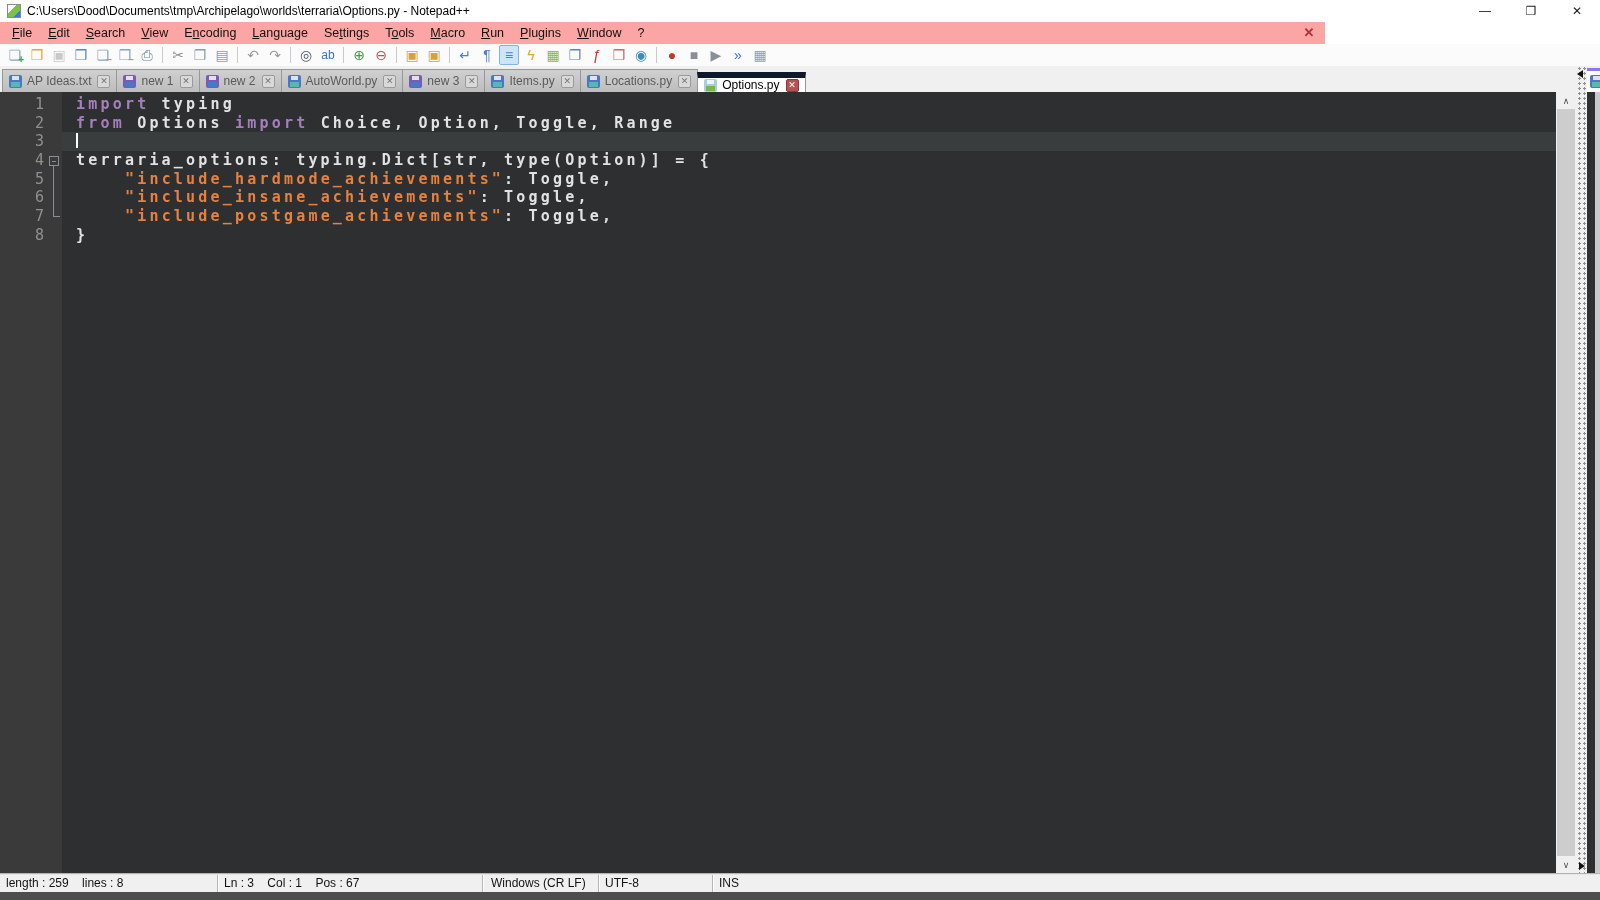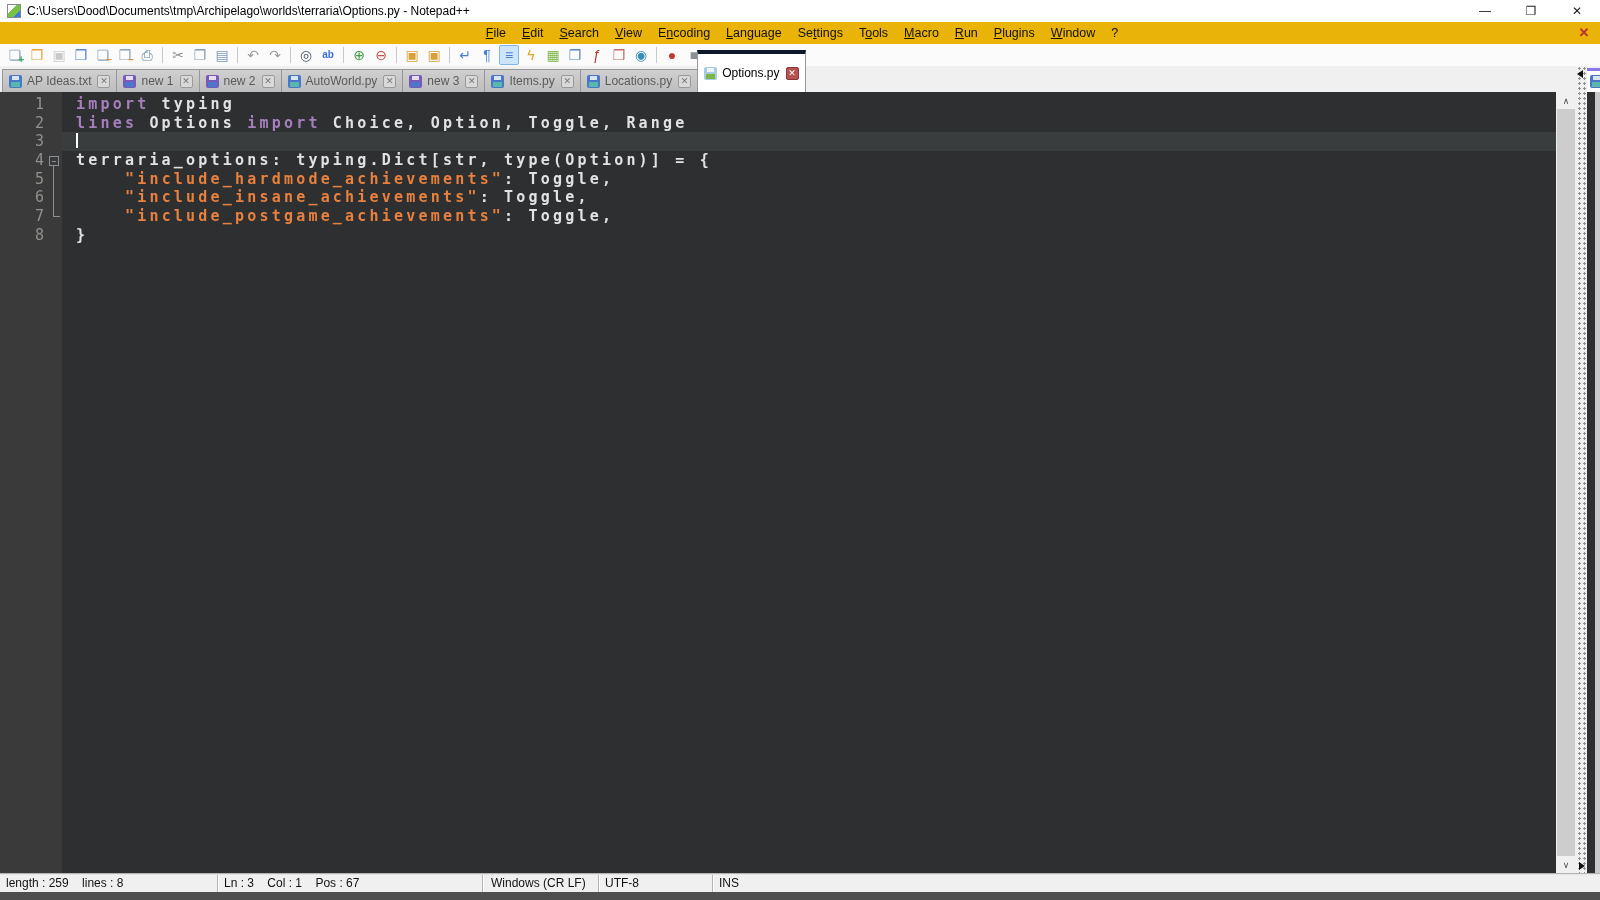--- a/index.html
+++ b/index.html
@@ -15,48 +15,48 @@
     background:#ffffff; display:flex; align-items:center; }
   .npp-logo { width:14px; height:14px; margin:0 6px 0 7px;
     background:linear-gradient(135deg,#ffffff 0 35%,#79c24a 35% 75%,#3a7ad8 75%);
     border:1px solid #8a8a8a; }
   .title-text { font-size:12px; color:#000; white-space:nowrap; }
   .win-controls { margin-left:auto; display:flex; height:22px; }
   .win-btn { width:46px; height:22px; display:flex; align-items:center; justify-content:center;
     font-size:12px; color:#1a1a1a; }
 
   
-  .menubar { position:absolute; left:0; top:22px; width:1600px; height:22px;
-    background:#eab308; display:flex; align-items:center; padding-left:4px;justify-content:center; }
+  .menubar { position:absolute; left:0; top:22px; width:1325px; height:22px;
+    background:#fca5a5; display:flex; align-items:center; padding-left:4px; }
   .menu-item { font-size:12.5px; color:#111; padding:3px 8px; white-space:nowrap; }
   .menu-item u { text-decoration:underline; }
   .menu-close-x { position:absolute; right:8px; top:3px; color:#b23030; font-weight:bold;
     font-size:13px; width:16px; text-align:center; }
 
   
   .toolbar { position:absolute; left:0; top:44px; width:1600px; height:22px;
     background:#fbfbfb; display:flex; align-items:center; padding-left:4px; }
   .tb-group { display:flex; align-items:center; }
   .tb-sep { width:1px; height:16px; background:#c9c9c9; margin:0 4px; }
   .tbtn { width:20px; height:20px; margin:0 1px; display:flex; align-items:center; justify-content:center;
     position:relative; border:1px solid transparent; border-radius:2px; }
   .tbtn .glyph { font-size:14px; line-height:1; }
-  .tbtn .glyph.small { font-size:10px; font-weight:bold; }
+  .tbtn .glyph.small { font-size:12px; font-weight:normal; }
   .tbtn .ov { position:absolute; right:0; bottom:-1px; font-size:10px; font-weight:bold; line-height:1; }
   .tbtn.active { background:#cde6f7; border-color:#7eb4ea; }
   .tbtn.disabled { opacity:.55; }
 
   
   .tabbar { position:absolute; left:0; top:66px; width:1576px; height:26px;
     background:#f0f0f0; display:flex; align-items:flex-end; padding-left:2px; }
   .tab { height:23px; display:flex; align-items:center; padding:0 6px;
     background:linear-gradient(#d0d0d0,#bdbdbd); border:1px solid #979797; border-bottom:none;
     font-size:12px; color:#5a5a5a; white-space:nowrap; margin-right:-1px;text-align:right; }
-  .tab.active { height:42px; background:#ffffff; color:#000;
-    border-top:4px solid #0f172a; z-index:2; }
+  .tab.active { height:20px; background:#ffffff; color:#000;
+    border-top:6px solid #0f172a; z-index:2; }
   .floppy { width:13px; height:13px; border-radius:2px; position:relative; margin-right:5px;
     background:var(--fb,#4a78c8); flex:0 0 auto; }
   .floppy::before { content:""; position:absolute; top:1px; left:3px; right:3px; height:4px;
     background:rgba(255,255,255,.8); }
   .floppy::after { content:""; position:absolute; bottom:1px; left:2px; right:2px; height:5px;
     background:var(--fl,#58b8b0); }
   .tabx { width:13px; height:13px; margin-left:6px; display:flex; align-items:center; justify-content:center;
     font-size:9px; color:#767676; background:#d9d9d9; border:1px solid #9a9a9a; border-radius:2px; }
   .tab.active .tabx { background:#b65252; border-color:#8a3838; color:#fff; }
 
@@ -312,21 +312,21 @@
       </div>
     </div>
 
   <div class="editor" id="editor">
       <div class="cl">
         <div class="gut">1</div>
         <div class="txt"><span class="c-kw">import</span><span class="c-pl"> typing</span></div>
       </div>
       <div class="cl">
         <div class="gut">2</div>
-        <div class="txt"><span class="c-kw">lines</span><span class="c-pl"> Options </span><span class="c-kw">import</span><span class="c-pl"> Choice, Option, Toggle, Range</span></div>
+        <div class="txt"><span class="c-kw">from</span><span class="c-pl"> Options </span><span class="c-kw">import</span><span class="c-pl"> Choice, Option, Toggle, Range</span></div>
       </div>
       <div class="cl">
         <div class="gut">3</div>
         <div class="txt caretline"><span class="caret"></span></div>
       </div>
       <div class="cl">
         <div class="gut">4</div>
         <div class="txt"><span class="c-pl">terraria_options: typing.Dict[str, type(Option)] = {</span></div>
       </div>
       <div class="cl">

